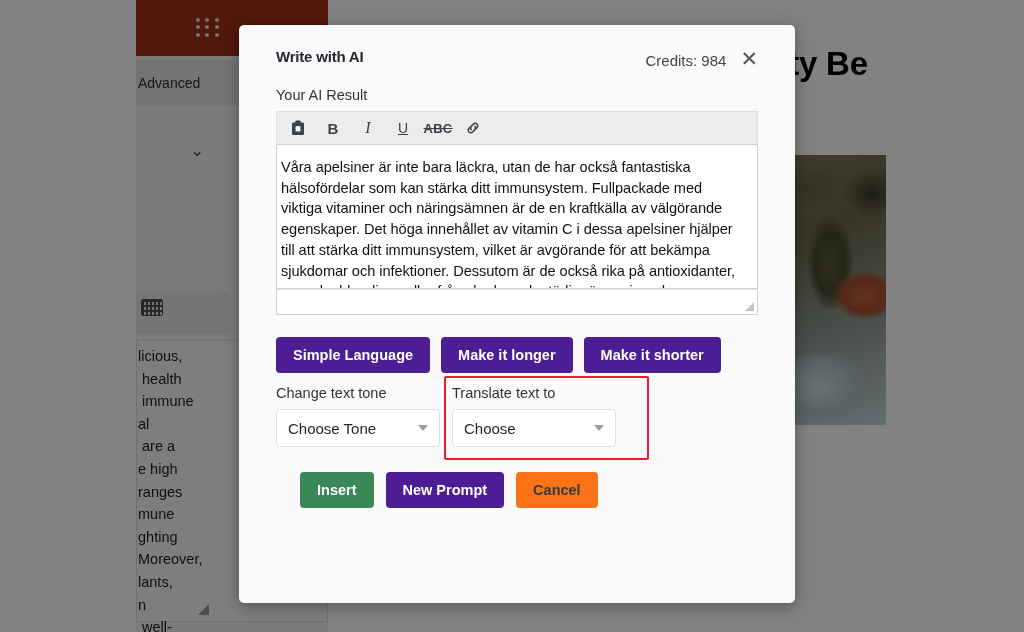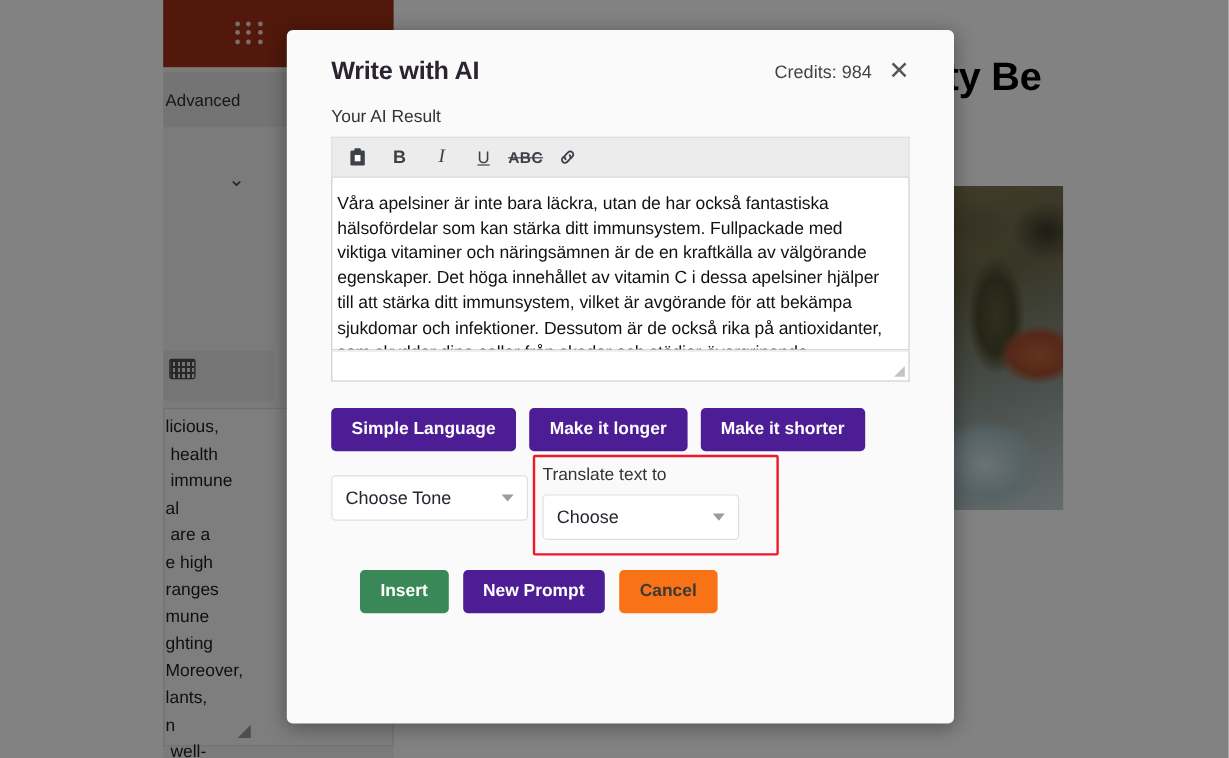--- a/index.html
+++ b/index.html
@@ -107,21 +107,21 @@
     background: #fafafa;
     border-radius: 5px;
     box-shadow: 0 3px 16px rgba(0,0,0,0.35);
     padding: 0 37px;
   }
   .modal-header {
     display: flex; align-items: flex-start; justify-content: space-between;
     padding-top: 23px;
   }
   .modal-title {
-    font-size: 21px; font-weight: bold; color: #2b2430;
+    font-size: 15px; font-weight: bold; color: #2b2430;
     letter-spacing: -0.2px;
   }
   .credits-wrap { display: flex; align-items: flex-start; gap: 14px; padding-top: 4px; }
   .credits { font-size: 15px; color: #444; white-space: nowrap; }
   .close-btn {
     font-size: 21px; color: #555; line-height: 14px; cursor: pointer;
     font-family: "DejaVu Sans", sans-serif; font-weight: 300;
     background: none; border: none; padding: 0;
   }
 
@@ -307,20 +307,21 @@
   </div>
 
   <div class="action-row">
     <button class="btn btn-orange">Simple Language</button>
     <button class="btn btn-orange">Make it longer</button>
     <button class="btn btn-orange">Make it shorter</button>
   </div>
 
   <div class="select-row">
     <div class="select-group">
+      <div class="select-label">Change text tone</div>
       <div class="select-box">
         <span>Choose Tone</span>
         <span class="caret"></span>
       </div>
     </div>
 
     <div class="select-group second">
       <div class="select-label">Translate text to</div>
       <div class="select-box">
         <span>Choose</span>

